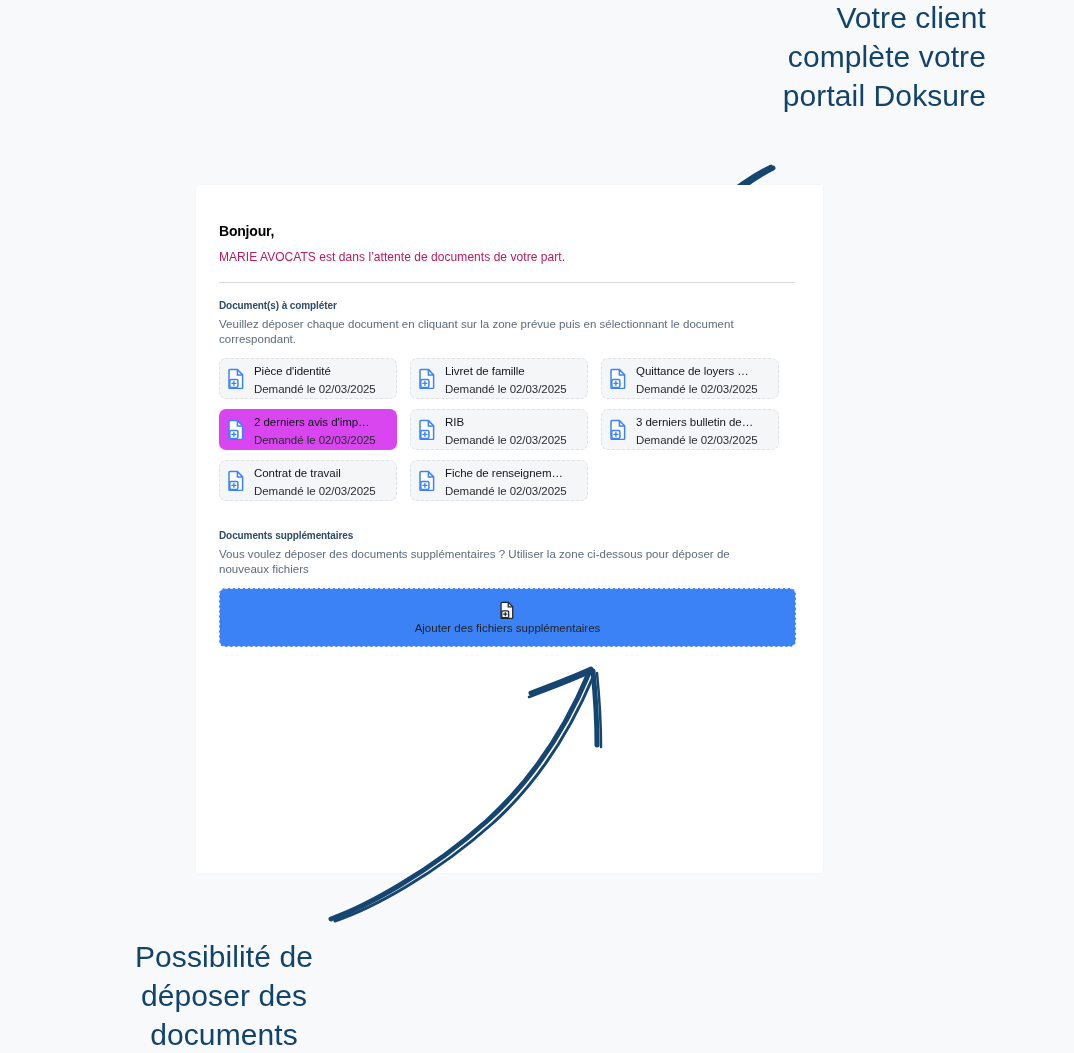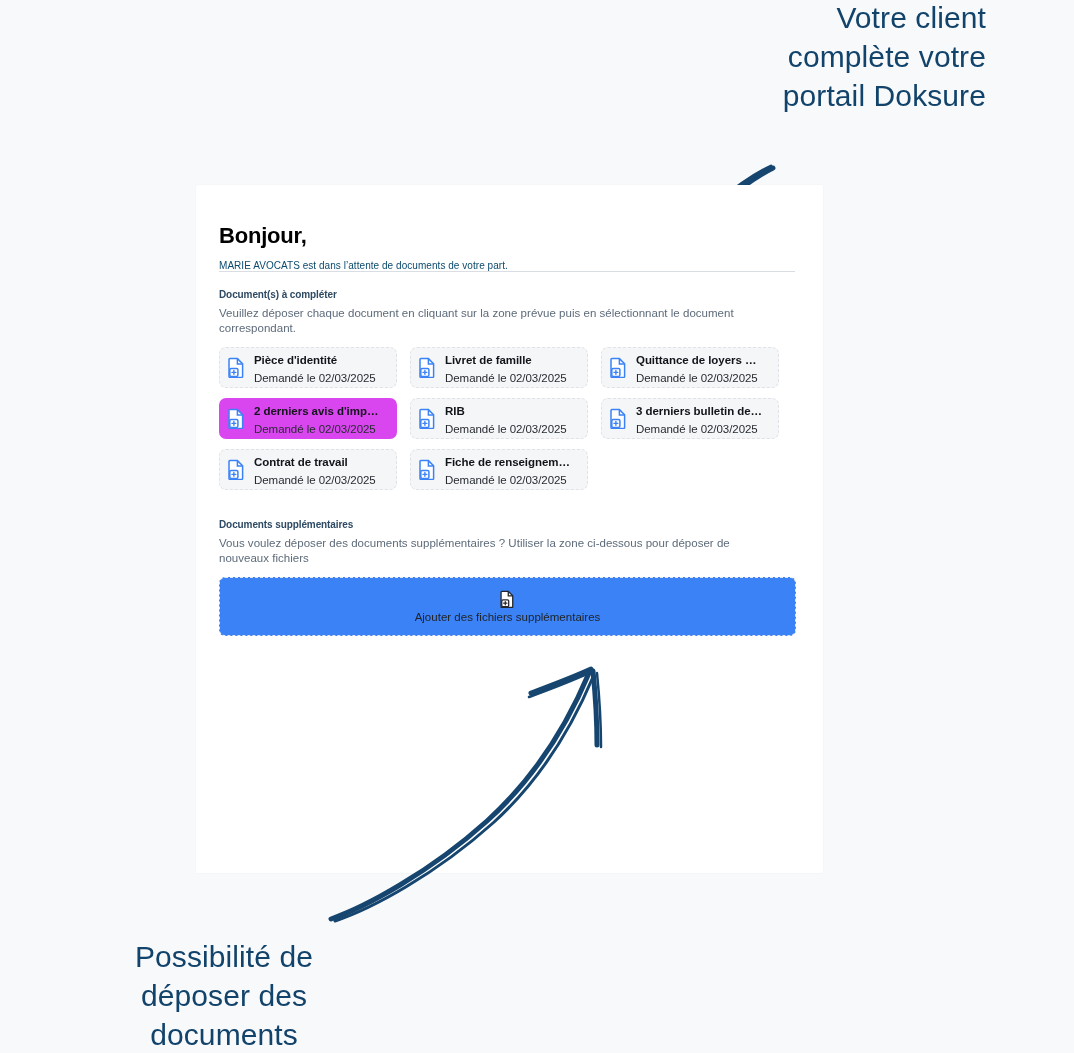--- a/index.html
+++ b/index.html
@@ -61,31 +61,32 @@
     background: #ffffff;
     border-radius: 2px;
     box-shadow: 0 0 0 0.5px rgba(0,0,0,0.025);
   }
 
   .panel-inner {
     padding: 38px 28px 0 23px;
   }
 
   #greeting {
-    font-size: 22px;
+    font-size: 14px;
     font-weight: bold;
     color: #000000;
     letter-spacing: -0.2px;
     margin-bottom: 11px;
   }
 
   #greeting-sub {
-    font-size: 10px;
-    color: #0c4a6e;
+    font-size: 12px;
+    color: #be185d;
     letter-spacing: 0.05px;
+    margin-bottom: 18px;
   }
 
   #panel-divider {
     height: 1px;
     background: #dadde1;
     margin: 0 0 17px 0;
     width: 100%;
   }
 
   .section-title {
@@ -140,21 +141,21 @@
     justify-content: center;
   }
 
   .doc-card-text {
     min-width: 0;
     overflow: hidden;
   }
 
   .doc-card-title {
     font-size: 11.5px;
-    font-weight: bold;
+    font-weight: normal;
     color: #111418;
     line-height: 14px;
     white-space: nowrap;
     overflow: hidden;
     letter-spacing: -0.05px;
   }
 
   .doc-card-date {
     font-size: 11.5px;
     color: #272b30;

